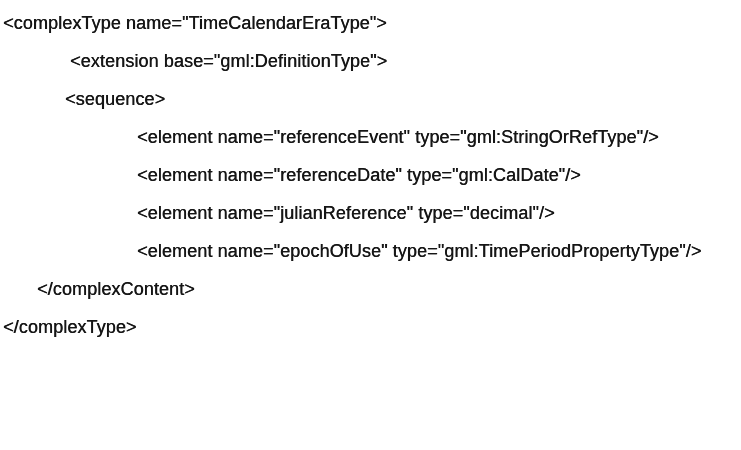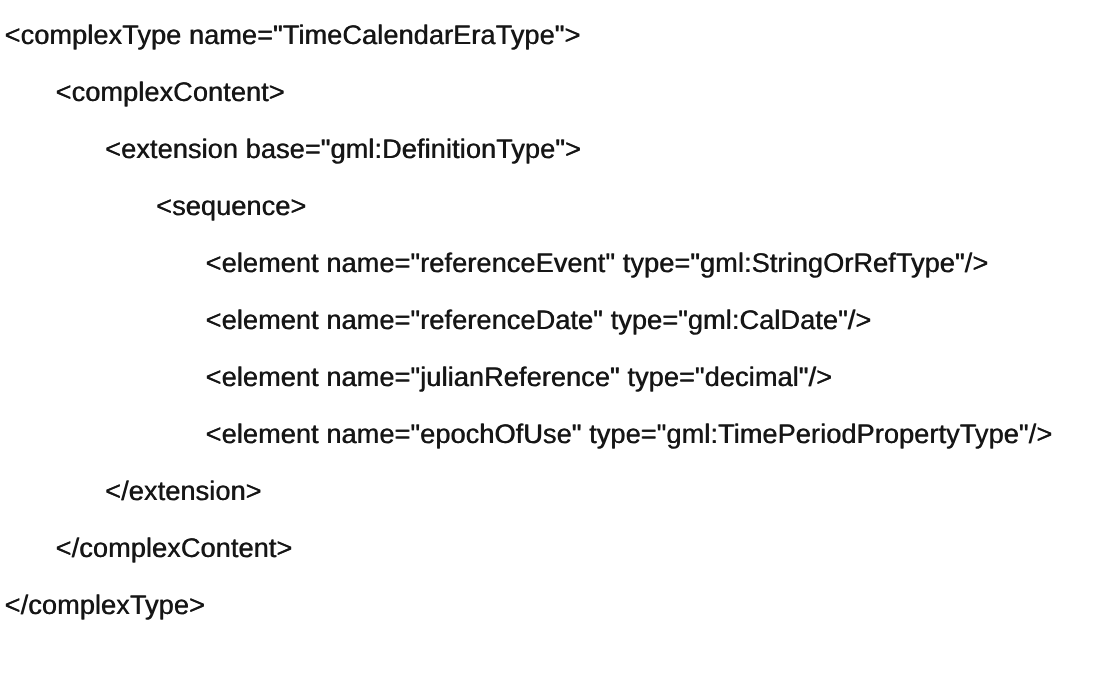--- a/index.html
+++ b/index.html
@@ -27,31 +27,29 @@
     font-size: 18px;
     color: #161616;
     white-space: pre;
     letter-spacing: 0.1px;
     
     text-shadow: 0.4px 0 0 currentColor;
   }
   .i0 { padding-left: 3px; }
   .i1 { padding-left: 37px; }
   .i2 { padding-left: 70px; }
-  .i3 { padding-left: 104px; }
+  .i3 { padding-left: 65px; }
   .i4 { padding-left: 137px; }
 </style>
 </head>
 <body>
 
 <div class="code-block">
   <div class="code-line i0">&lt;complexType name="TimeCalendarEraType"&gt;</div>
-  <div class="code-line i1">&lt;complexContent&gt;</div>
   <div class="code-line i2">&lt;extension base="gml:DefinitionType"&gt;</div>
   <div class="code-line i3">&lt;sequence&gt;</div>
   <div class="code-line i4">&lt;element name="referenceEvent" type="gml:StringOrRefType"/&gt;</div>
   <div class="code-line i4">&lt;element name="referenceDate" type="gml:CalDate"/&gt;</div>
   <div class="code-line i4">&lt;element name="julianReference" type="decimal"/&gt;</div>
   <div class="code-line i4">&lt;element name="epochOfUse" type="gml:TimePeriodPropertyType"/&gt;</div>
-  <div class="code-line i2">&lt;/extension&gt;</div>
   <div class="code-line i1">&lt;/complexContent&gt;</div>
   <div class="code-line i0">&lt;/complexType&gt;</div>
 </div>
 
 </body></html>

